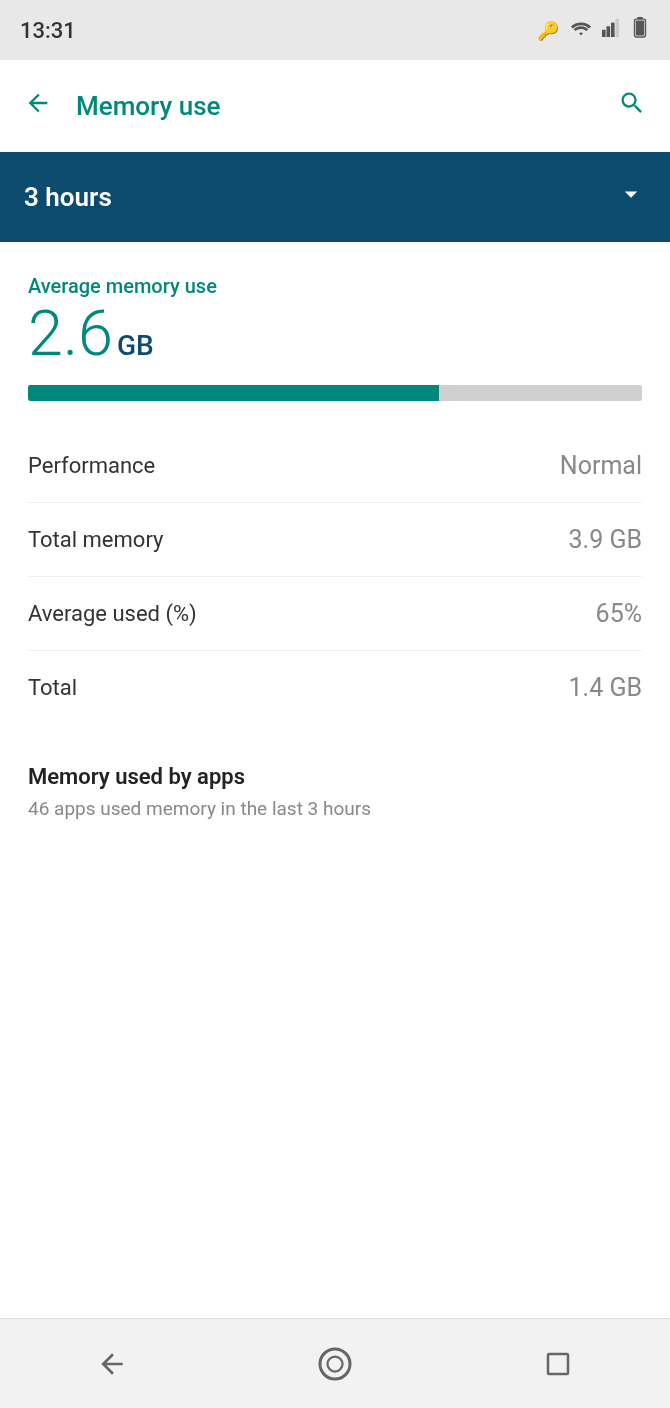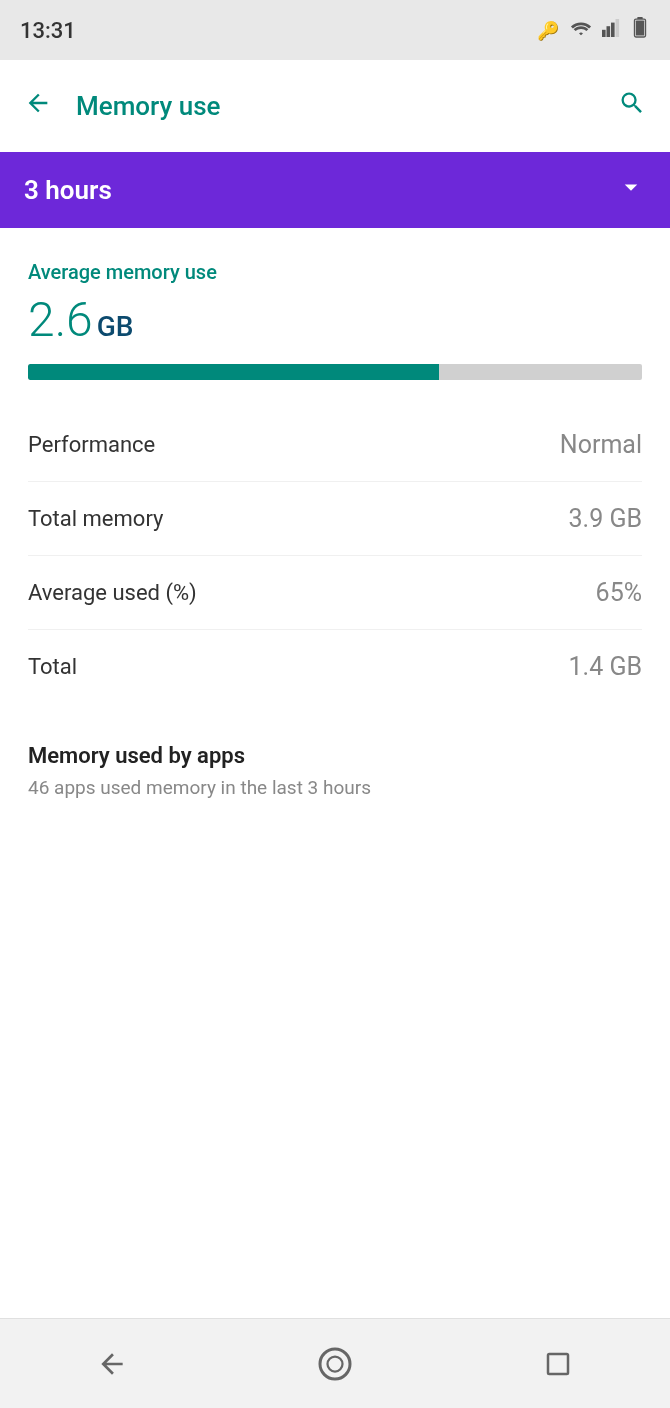--- a/index.html
+++ b/index.html
@@ -73,22 +73,22 @@
       cursor: pointer;
       padding: 8px;
     }
 
     
     .time-filter {
       display: flex;
       align-items: center;
       justify-content: space-between;
       padding: 0 24px;
-      height: 76px;
-      background: #6d28d9;
+      height: 90px;
+      background: #0c4a6e;
       flex-shrink: 0;
       text-align: center;
     }
 
     .time-filter-label {
       font-size: 26px;
       font-weight: 600;
       color: #ffffff;
     }
 
@@ -102,31 +102,31 @@
       flex: 1;
       background: #ffffff;
       padding: 32px 28px;
       overflow: hidden;
     }
 
     .avg-label {
       font-size: 20px;
       color: #00897b;
       font-weight: 500;
-      margin-bottom: 12px;
+      margin-bottom: 4px;
     }
 
     .memory-value {
       display: flex;
       align-items: baseline;
       margin-bottom: 20px;
     }
 
     .memory-number {
-      font-size: 48px;
+      font-size: 63px;
       font-weight: 300;
       color: #00897b;
       line-height: 1;
     }
 
     .memory-unit {
       font-size: 28px;
       font-weight: 500;
       color: #0c4a6e;
       margin-left: 4px;

